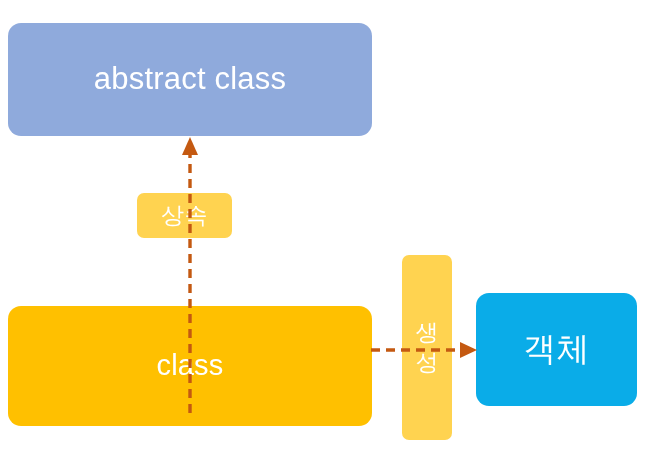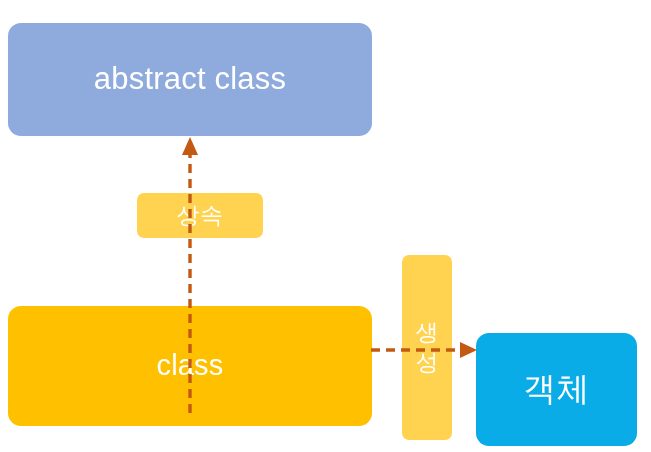--- a/index.html
+++ b/index.html
@@ -61,41 +61,40 @@
   
   #node-object {
     left: 476px;
     top: 293px;
     width: 161px;
     height: 113px;
     background: #0aace8;
     border-radius: 13px;
     font-size: 33px;
     letter-spacing: 0.5px;
-    margin-top: 40px;
   }
 
   
   .edge-label {
     position: absolute;
     display: flex;
     align-items: center;
     justify-content: center;
     box-sizing: border-box;
     background: #ffd350;
     color: #ffffff;
     border-radius: 7px;
     user-select: none;
     z-index: 2;
   }
 
   #label-inheritance {
     left: 137px;
     top: 193px;
-    width: 126px;
+    width: 95px;
     height: 45px;
     font-size: 23px;
     letter-spacing: 0.5px;
   }
 
   #label-creation {
     left: 402px;
     top: 255px;
     width: 50px;
     height: 185px;

